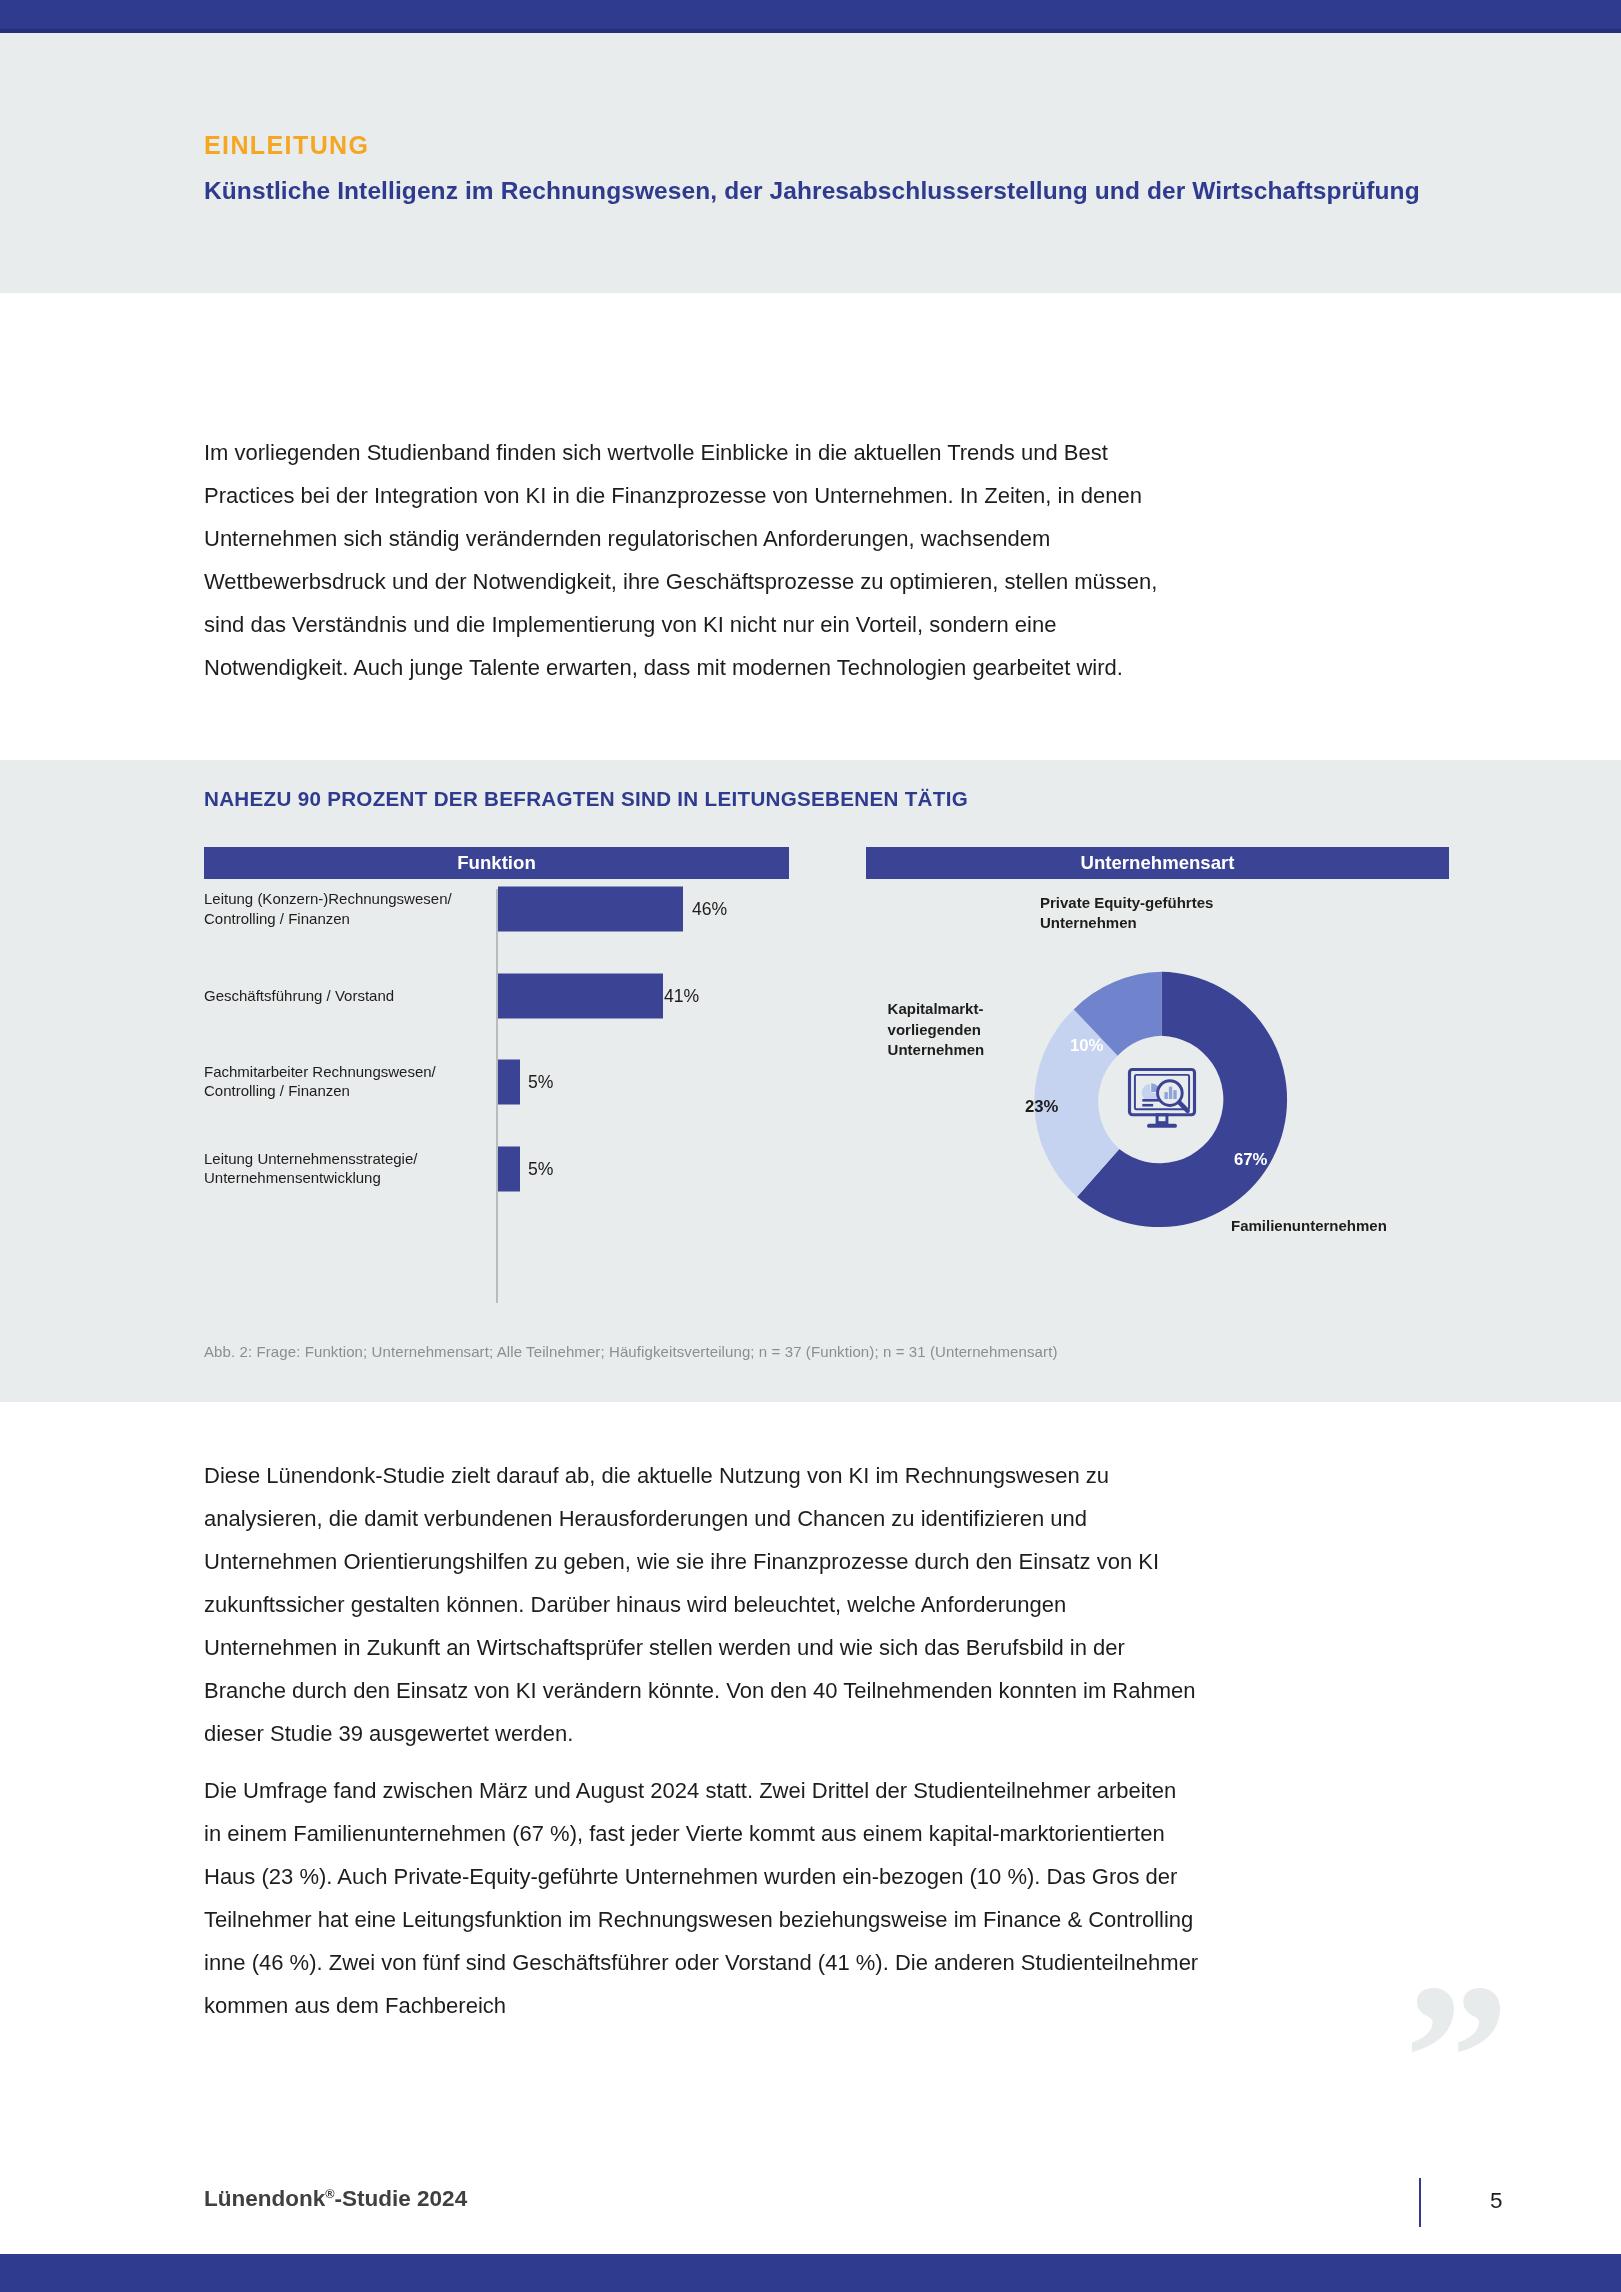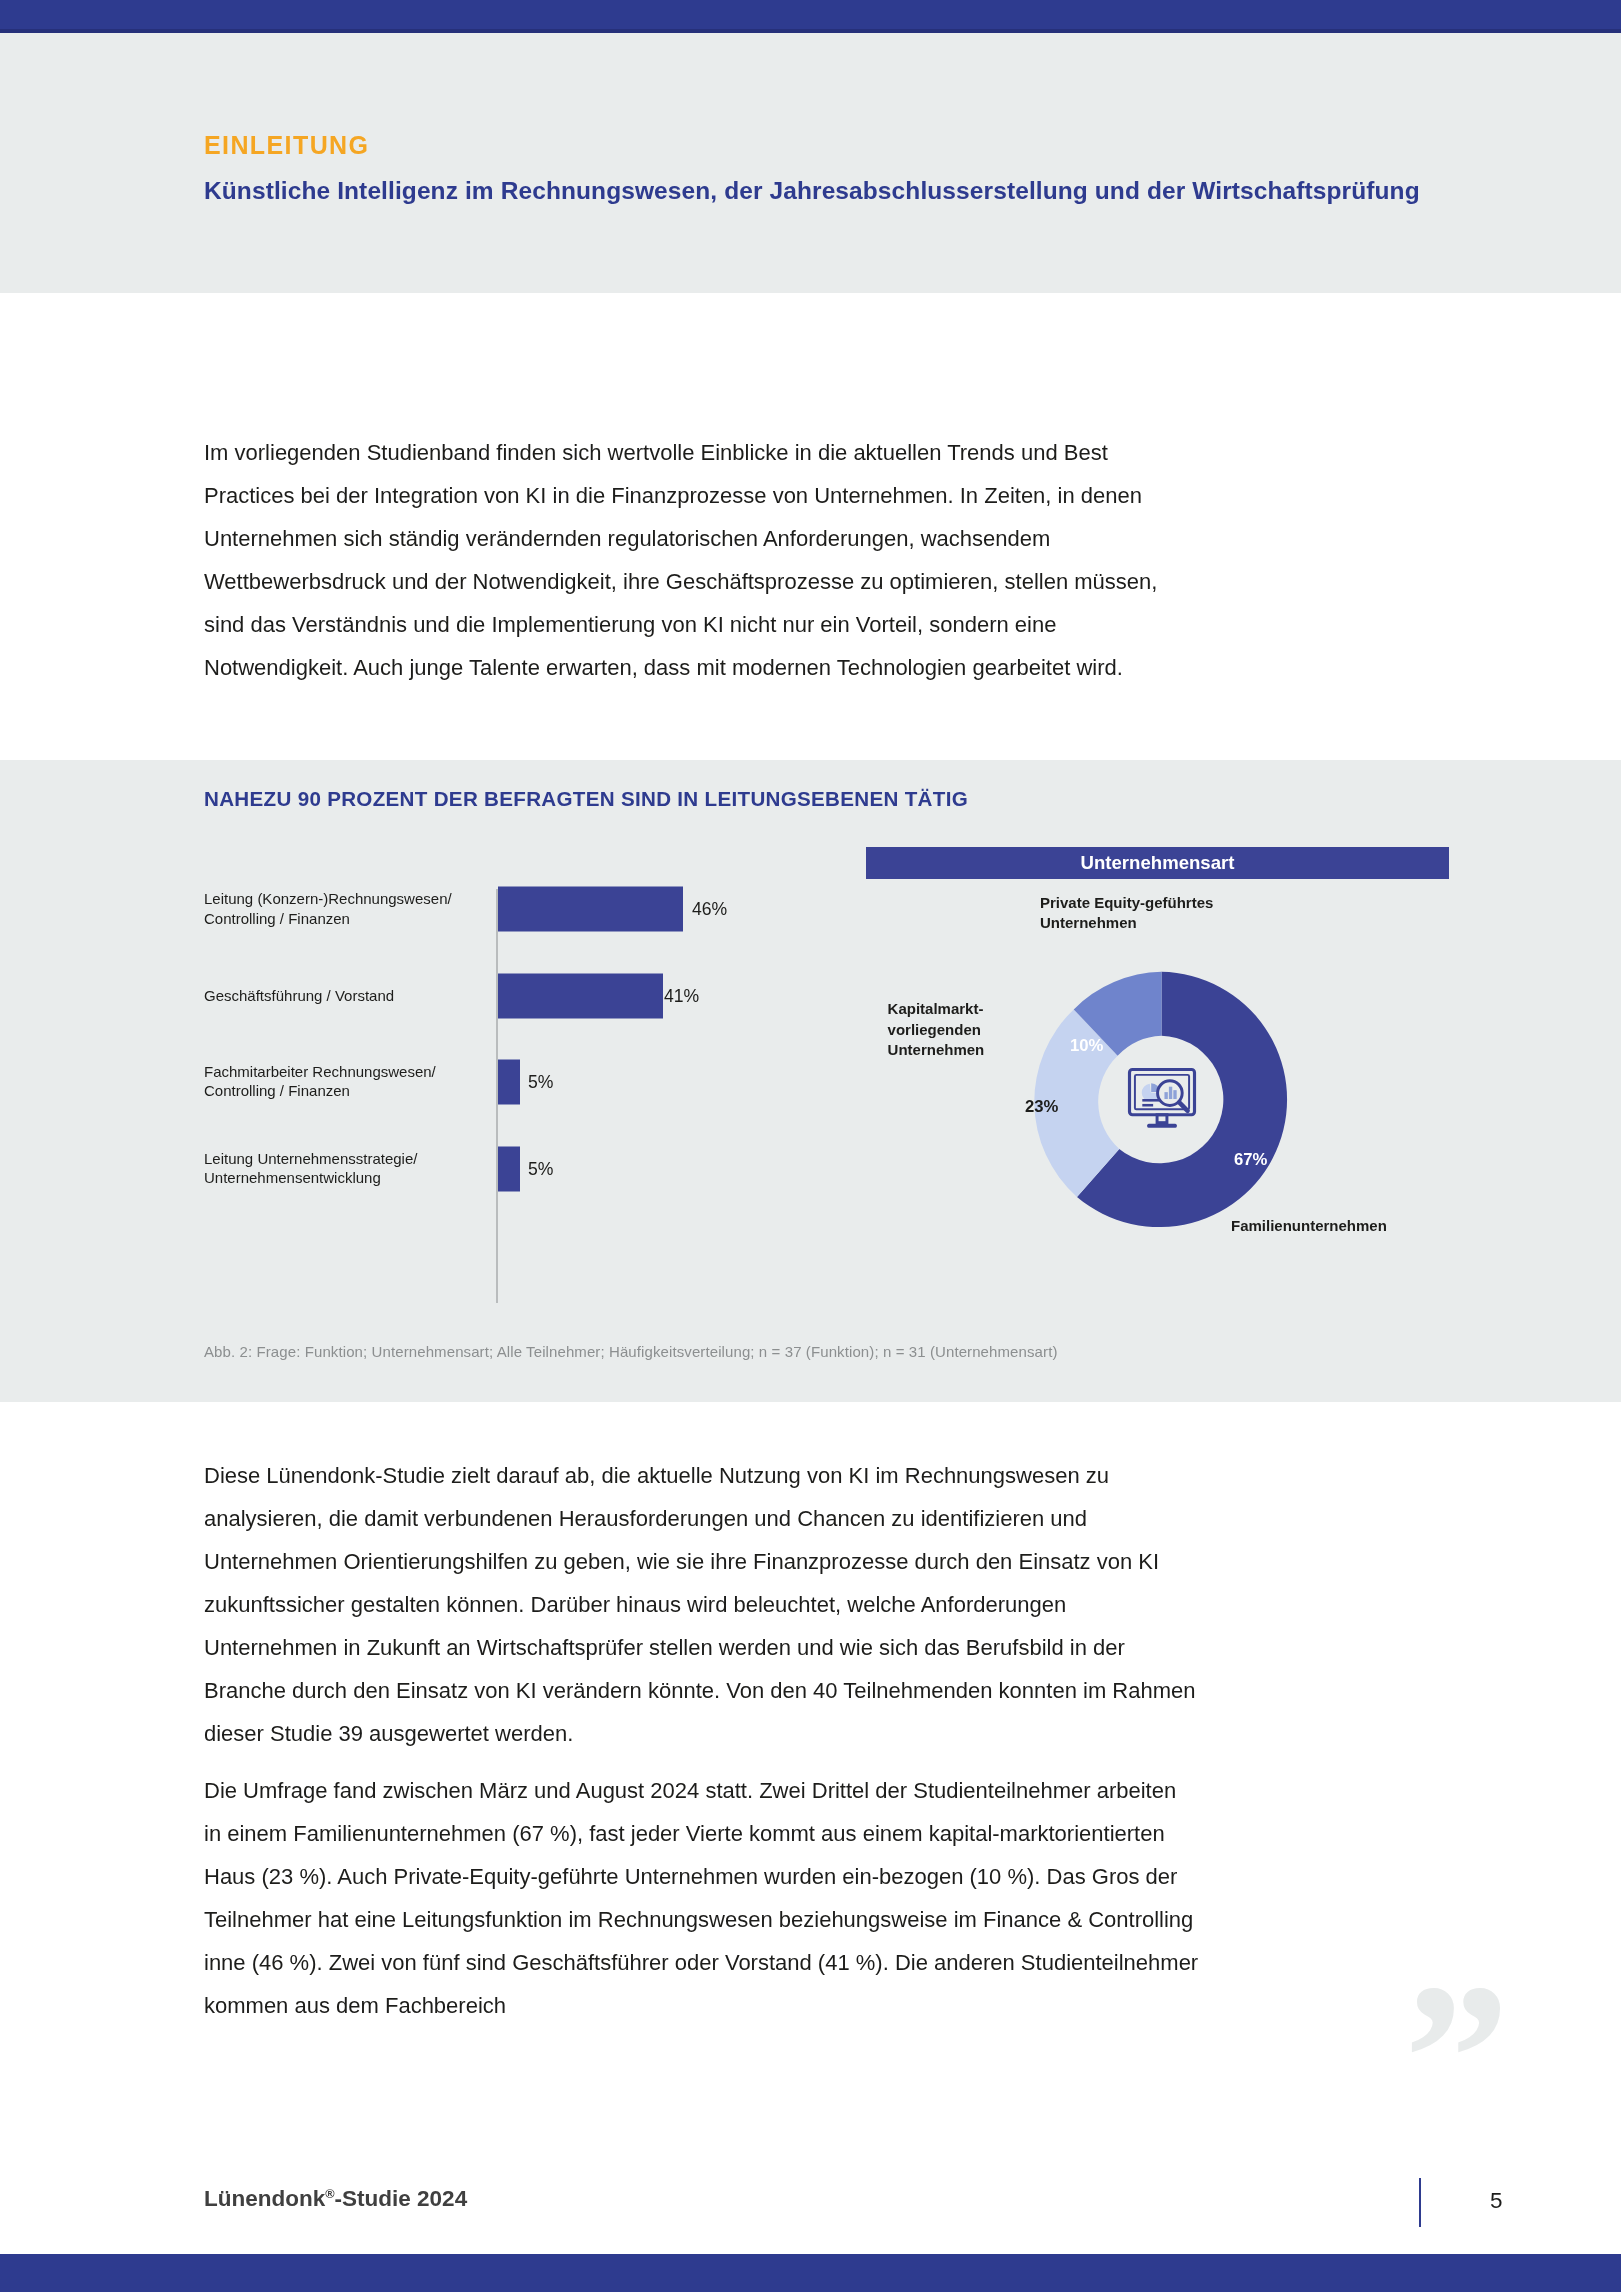--- a/index.html
+++ b/index.html
@@ -117,20 +117,21 @@
 
   <div class="header-band"></div>
   <div class="eyebrow">EINLEITUNG</div>
   <div class="header-title">Künstliche Intelligenz im Rechnungswesen, der Jahresabschlusserstellung und der Wirtschaftsprüfung</div>
 
   <div class="intro">Im vorliegenden Studienband finden sich wertvolle Einblicke in die aktuellen Trends und Best Practices bei der Integration von KI in die Finanzprozesse von Unternehmen. In Zeiten, in denen Unternehmen sich ständig verändernden regulatorischen Anforderungen, wachsendem Wettbewerbsdruck und der Notwendigkeit, ihre Geschäftsprozesse zu optimieren, stellen müssen, sind das Verständnis und die Implementierung von KI nicht nur ein Vorteil, sondern eine Notwendigkeit. Auch junge Talente erwarten, dass mit modernen Technologien gearbeitet wird.</div>
 
   <div class="chart-band"></div>
   <div class="chart-head">NAHEZU 90 PROZENT DER BEFRAGTEN SIND IN LEITUNGSEBENEN TÄTIG</div>
 
+  <div class="panel-title" id="fn-title">Funktion</div>
   <div class="panel-title" id="ua-title">Unternehmensart</div>
 
   <div class="barchart">
     <div class="axis"></div>
 
     <div class="bar-row" style="top:7.8px;">
       <div class="bar-label">
         <span>Leitung (Konzern-)Rechnungswesen/</span><br>
         <span>Controlling / Finanzen</span>
       </div>

